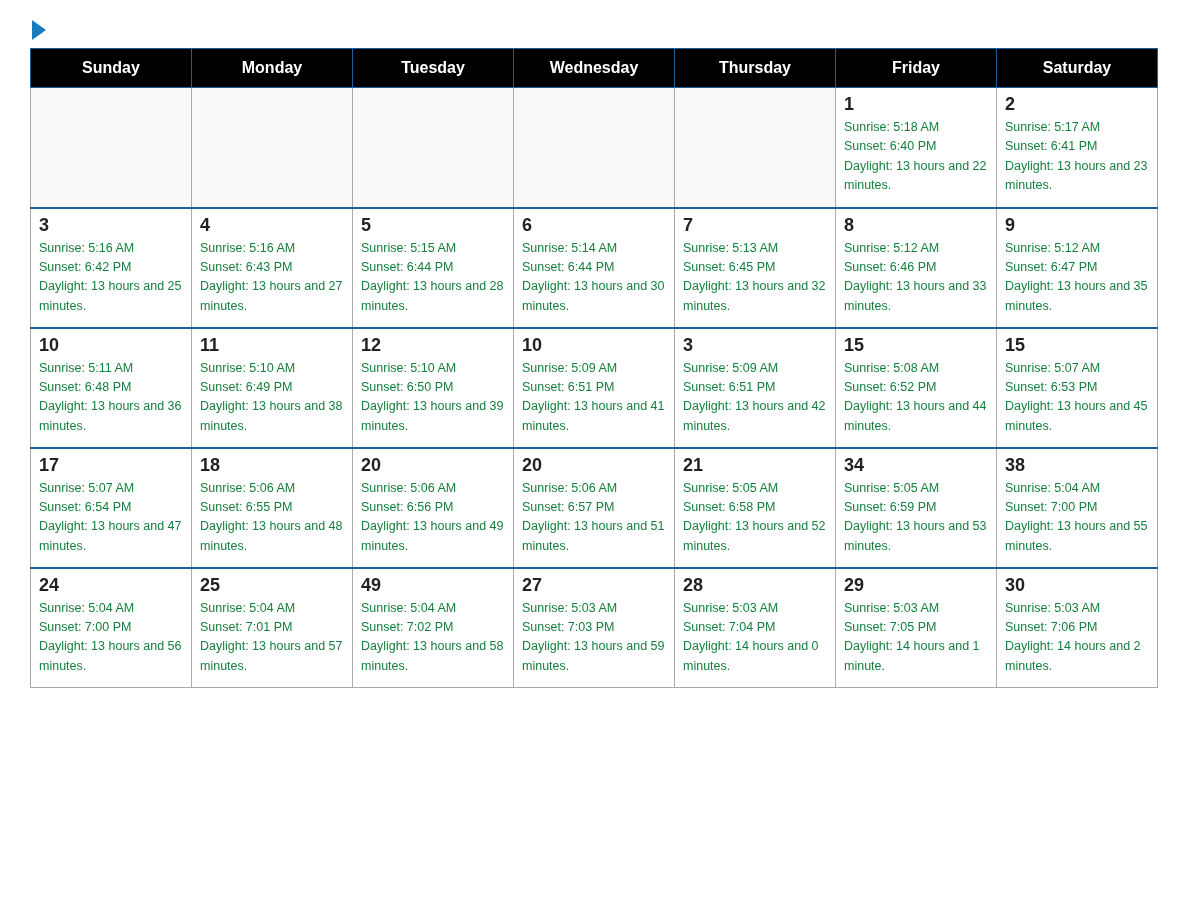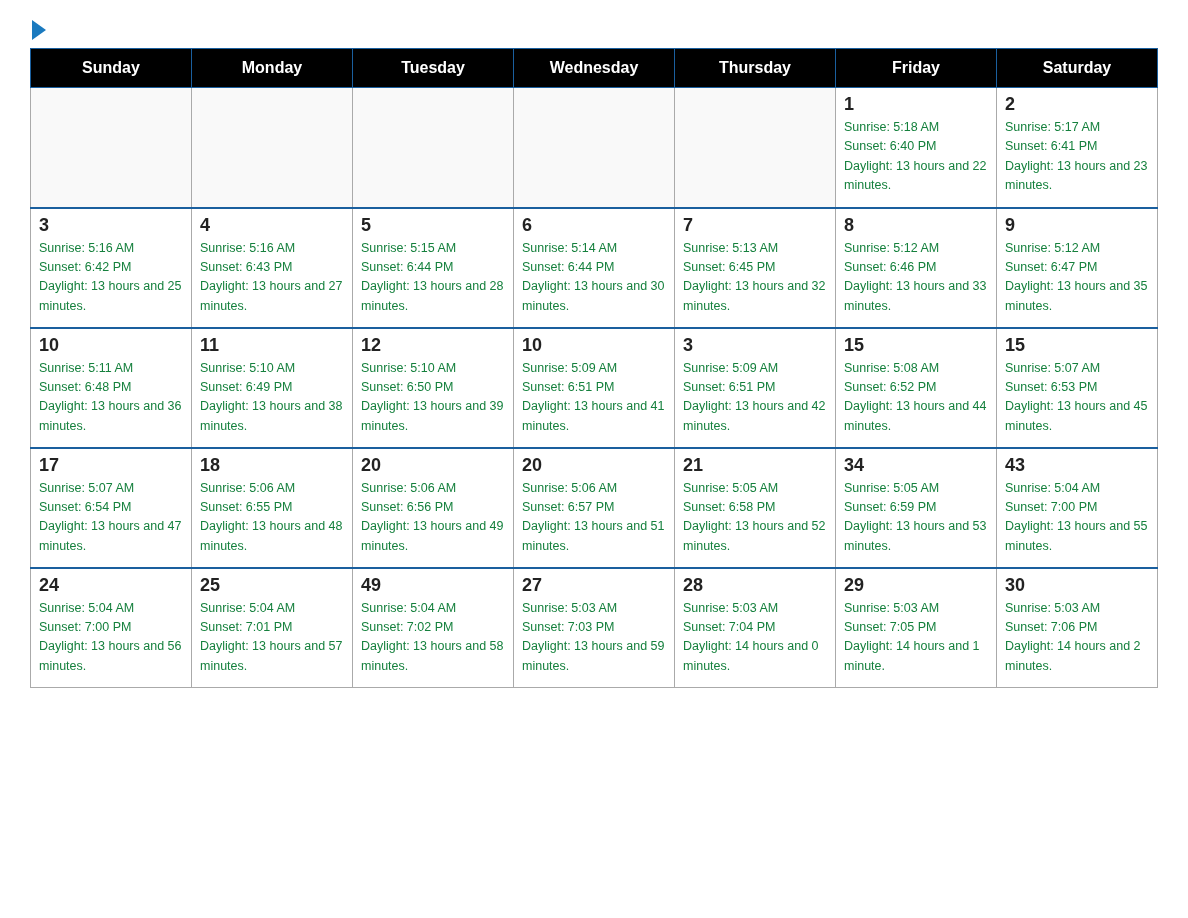--- a/index.html
+++ b/index.html
@@ -226,21 +226,21 @@
         </td>
         <td>
           <div class="day-number">21</div>
           <div class="day-info">Sunrise: 5:05 AM<br>Sunset: 6:58 PM<br>Daylight: 13 hours and 52 minutes.</div>
         </td>
         <td>
           <div class="day-number">34</div>
           <div class="day-info">Sunrise: 5:05 AM<br>Sunset: 6:59 PM<br>Daylight: 13 hours and 53 minutes.</div>
         </td>
         <td>
-          <div class="day-number">43</div>
+          <div class="day-number">38</div>
           <div class="day-info">Sunrise: 5:04 AM<br>Sunset: 7:00 PM<br>Daylight: 13 hours and 55 minutes.</div>
         </td>
       </tr>
       <tr class="row-separator">
         <td>
           <div class="day-number">24</div>
           <div class="day-info">Sunrise: 5:04 AM<br>Sunset: 7:00 PM<br>Daylight: 13 hours and 56 minutes.</div>
         </td>
         <td>
           <div class="day-number">25</div>

